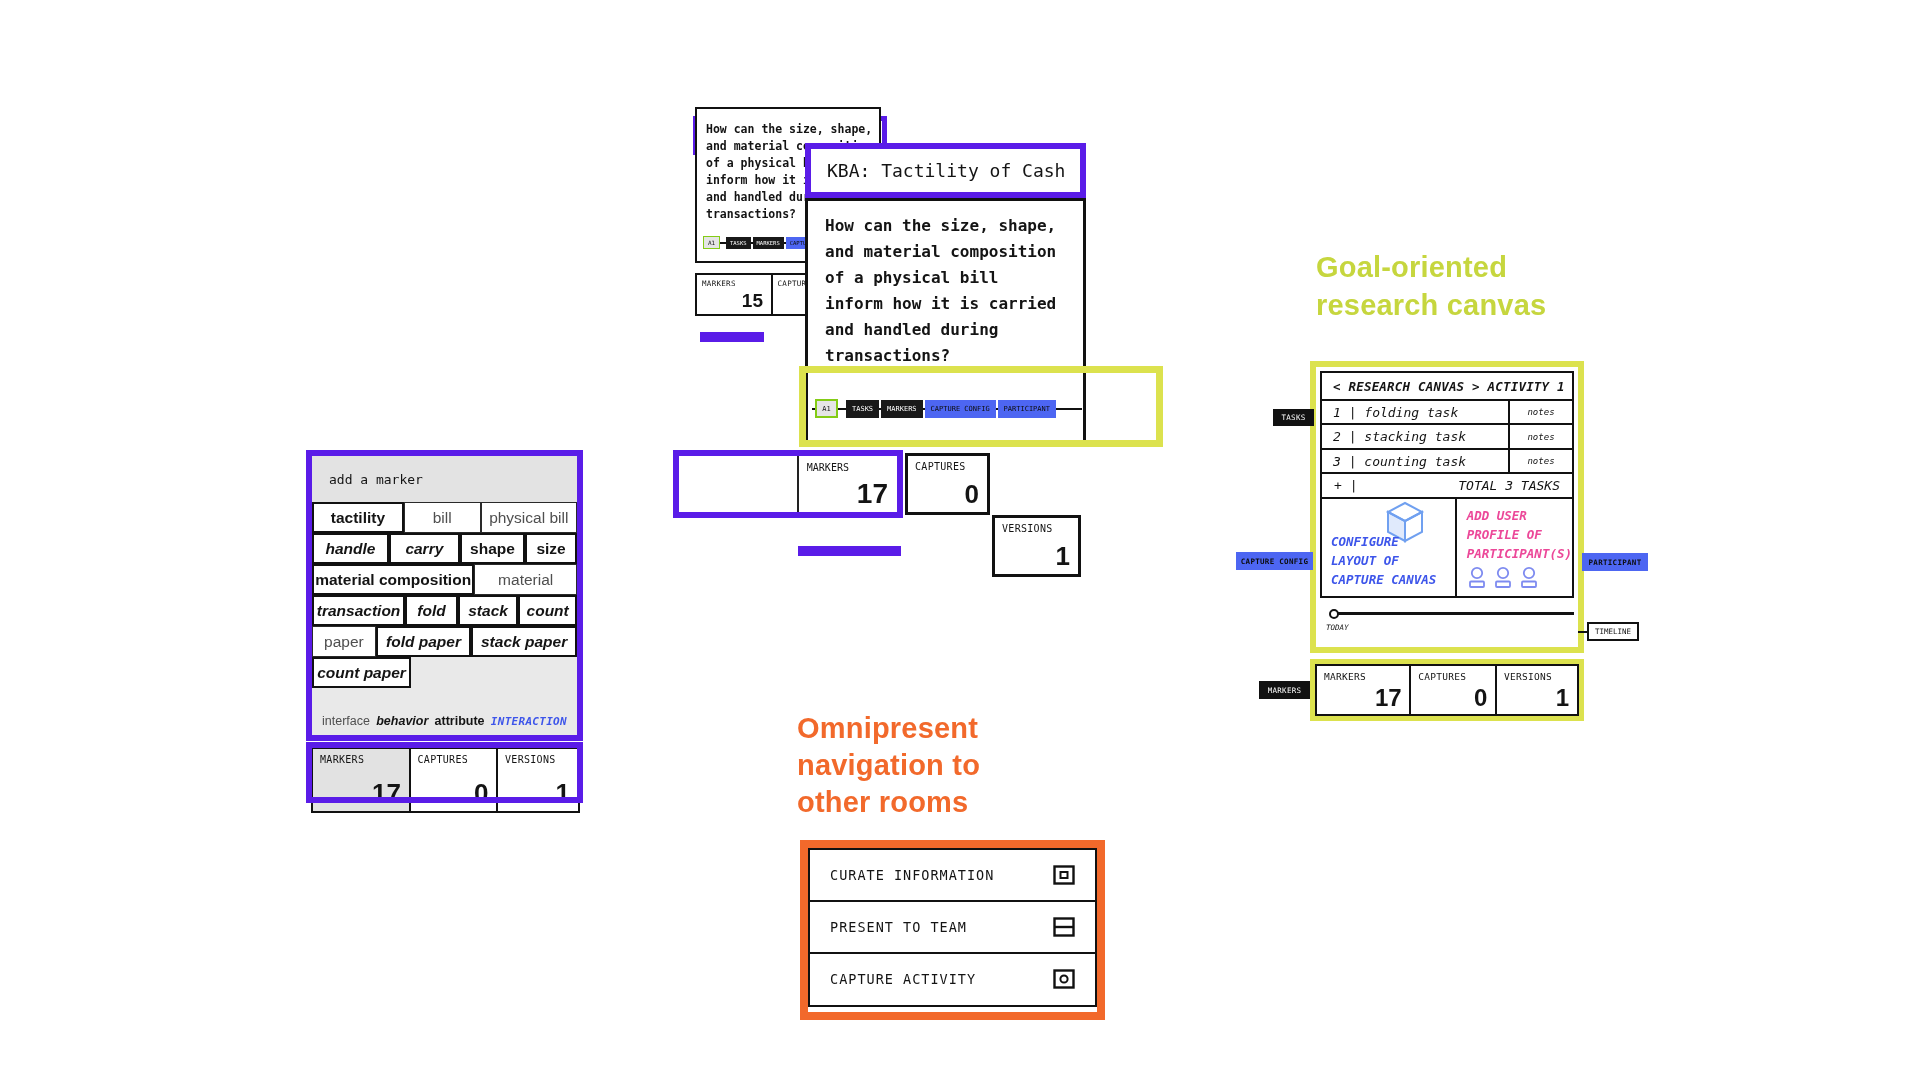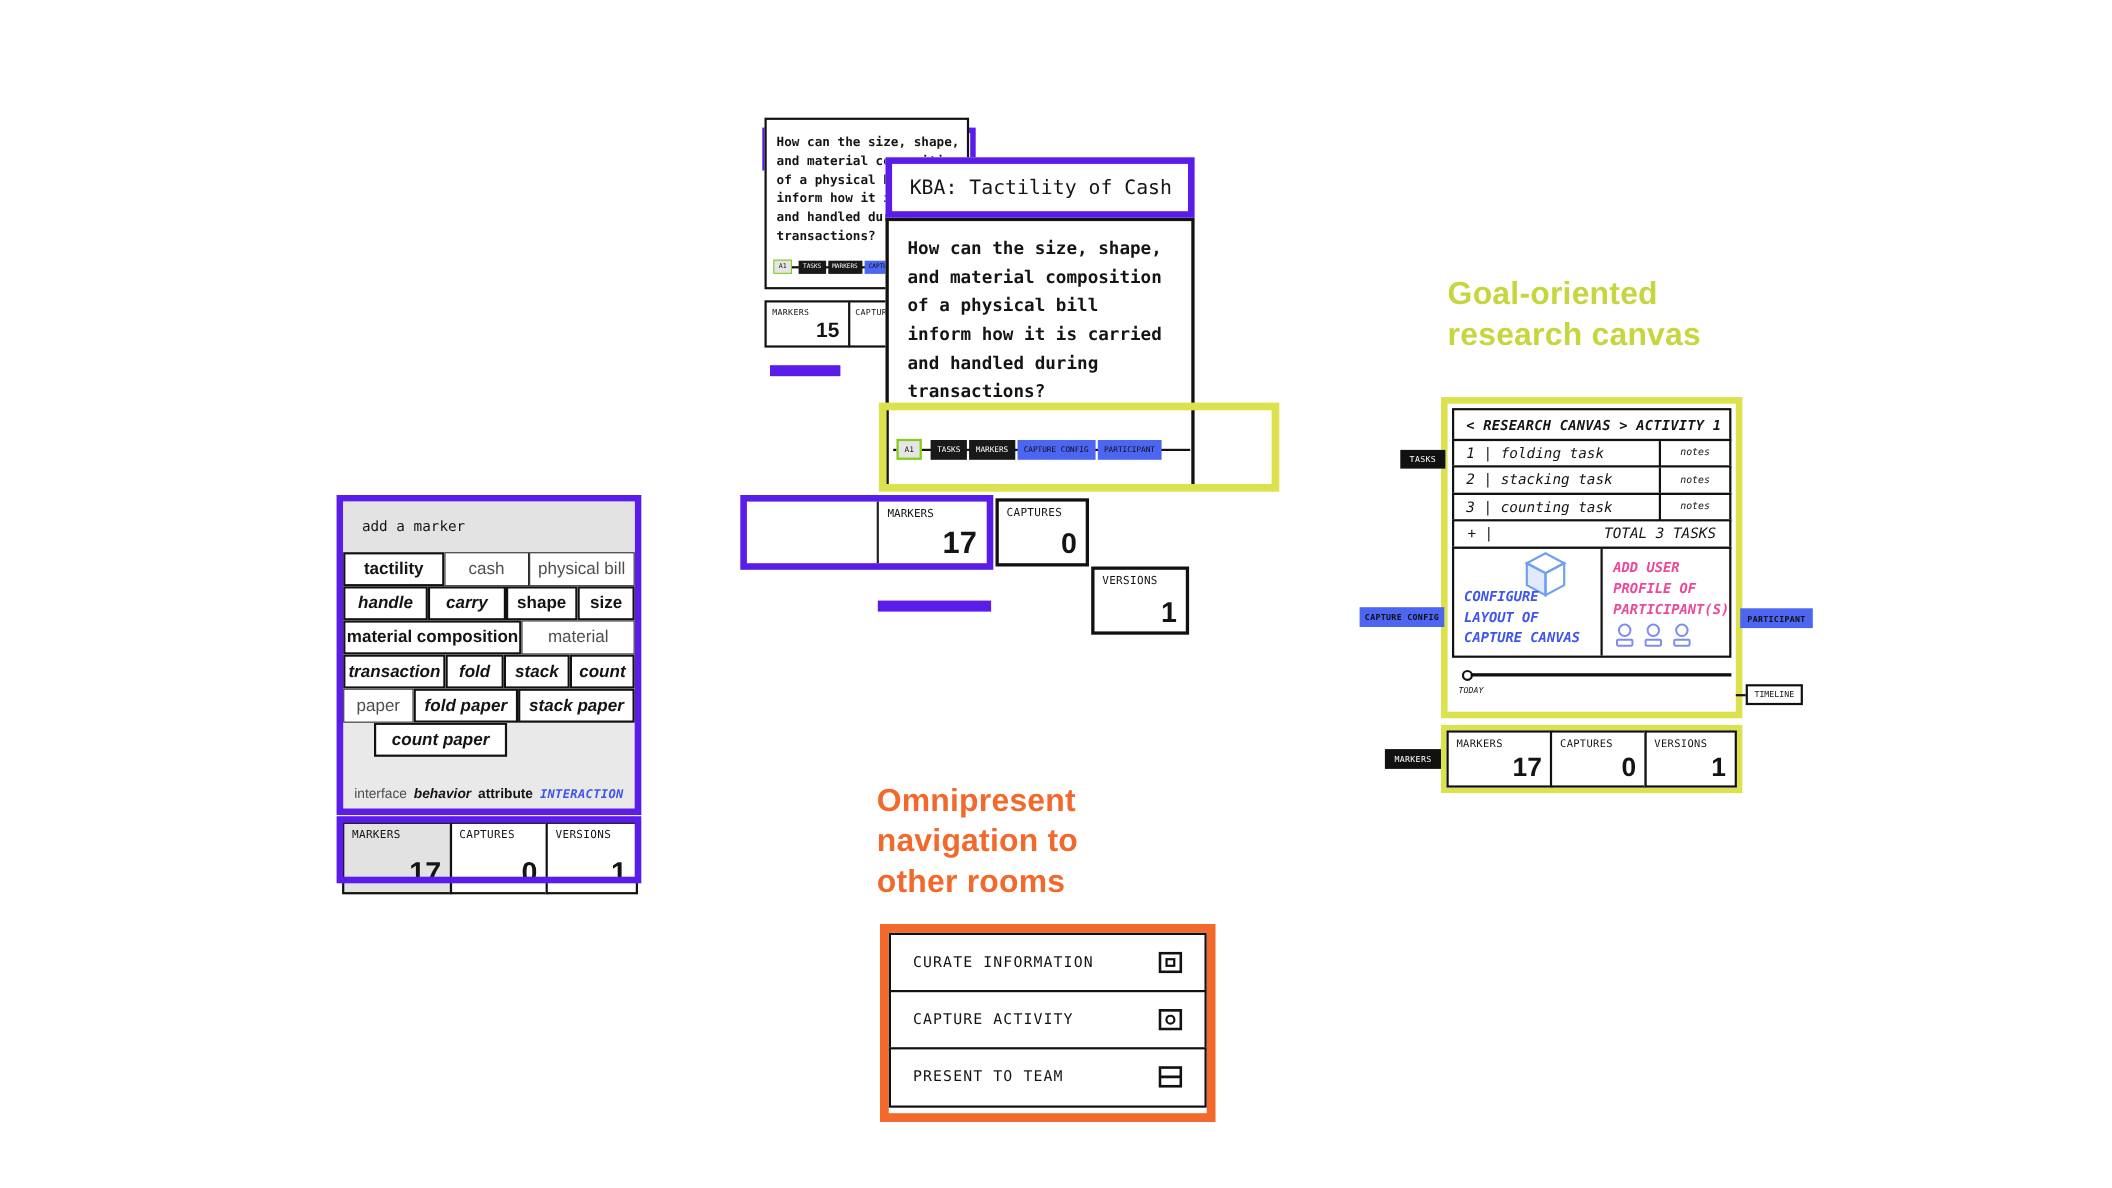--- a/index.html
+++ b/index.html
@@ -125,21 +125,21 @@
     <span class="lb">VERSIONS</span>
     <span class="val">1</span>
   </div>
   <div class="abs" style="left:798px; top:546px; width:103px; height:10px; background:#5a1ce8; z-index:4;"></div>
 
 
   <div class="abs" style="left:306px; top:450px; width:277px; height:291px; border:6px solid #5a1ce8; background:#e9e9e9;">
     <div class="mono" style="height:46px; display:flex; align-items:center; padding-left:17px; font-size:13px; background:#e3e3e3;">add a marker</div>
     <div class="tagrow">
       <div class="t t-attr" style="flex:1.15;">tactility</div>
-      <div class="t t-int" style="flex:0.95;">cash</div>
+      <div class="t t-int" style="flex:0.95;">bill</div>
       <div class="t t-int" style="flex:1.25;">physical bill</div>
     </div>
     <div class="tagrow">
       <div class="t t-beh" style="flex:1.05;">handle</div>
       <div class="t t-beh" style="flex:0.95;">carry</div>
       <div class="t t-attr" style="flex:0.85;">shape</div>
       <div class="t t-attr" style="flex:0.62;">size</div>
     </div>
     <div class="tagrow">
       <div class="t t-attr" style="flex:1.65;">material composition</div>
@@ -150,21 +150,21 @@
       <div class="t t-beh" style="flex:0.62;">fold</div>
       <div class="t t-beh" style="flex:0.75;">stack</div>
       <div class="t t-beh" style="flex:0.72;">count</div>
     </div>
     <div class="tagrow">
       <div class="t t-int" style="flex:0.72;">paper</div>
       <div class="t t-beh" style="flex:1.15;">fold paper</div>
       <div class="t t-beh" style="flex:1.3;">stack paper</div>
     </div>
     <div class="tagrow">
-      <div class="t t-beh" style="width:121px;margin-left:28px;">count paper</div>
+      <div class="t t-beh" style="width:99px;">count paper</div>
     </div>
     <div class="abs" style="left:10px; right:10px; bottom:7px; display:flex; justify-content:space-between; align-items:baseline;">
       <span class="lg-int">interface</span>
       <span class="lg-beh">behavior</span>
       <span class="lg-attr">attribute</span>
       <span class="lg-intx">INTERACTION</span>
     </div>
   </div>
 
   <div class="abs" style="left:311px; top:747px; display:flex; z-index:1;">
@@ -191,34 +191,34 @@
     <div class="navrow">
       <span class="mono" style="font-size:13.5px; letter-spacing:1px;">CURATE INFORMATION</span>
       <span style="display:flex;">
         <svg width="22" height="20" viewBox="0 0 22 20">
             <rect x="1.5" y="1.5" width="19" height="17" fill="none" stroke="#111" stroke-width="2.4"></rect>
             <rect x="7.5" y="7" width="7" height="6" fill="none" stroke="#111" stroke-width="2"></rect>
           </svg>
       </span>
     </div>
     <div class="navrow" style="margin-top:-2.5px;">
+      <span class="mono" style="font-size:13.5px; letter-spacing:1px;">PRESENT TO TEAM</span>
+      <span style="display:flex;">
+        <svg width="22" height="20" viewBox="0 0 22 20">
+            <rect x="1.5" y="1.5" width="19" height="17" fill="none" stroke="#111" stroke-width="2.4"></rect>
+            <line x1="1.5" y1="10" x2="20.5" y2="10" stroke="#111" stroke-width="2.4"></line>
+          </svg>
+      </span>
+    </div>
+    <div class="navrow" style="margin-top:-2.5px;">
       <span class="mono" style="font-size:13.5px; letter-spacing:1px;">CAPTURE ACTIVITY</span>
       <span style="display:flex;">
         <svg width="22" height="20" viewBox="0 0 22 20">
             <rect x="1.5" y="1.5" width="19" height="17" fill="none" stroke="#111" stroke-width="2.4"></rect>
             <circle cx="11" cy="10" r="3.6" fill="none" stroke="#111" stroke-width="2"></circle>
-          </svg>
-      </span>
-    </div>
-    <div class="navrow" style="margin-top:-2.5px;">
-      <span class="mono" style="font-size:13.5px; letter-spacing:1px;">PRESENT TO TEAM</span>
-      <span style="display:flex;">
-        <svg width="22" height="20" viewBox="0 0 22 20">
-            <rect x="1.5" y="1.5" width="19" height="17" fill="none" stroke="#111" stroke-width="2.4"></rect>
-            <line x1="1.5" y1="10" x2="20.5" y2="10" stroke="#111" stroke-width="2.4"></line>
           </svg>
       </span>
     </div>
   </div>
 
   <div class="abs ann prel" style="left:1316px; top:248px; color:#c6d63e;">Goal-oriented
 research canvas</div>
 
   <div class="abs" style="left:1310px; top:361px; width:274px; height:292px; border:6px solid #dce24e; background:#fff; padding:4px;font-style:italic;">
     <div class="rcrow" style="height:30px; align-items:center;">

